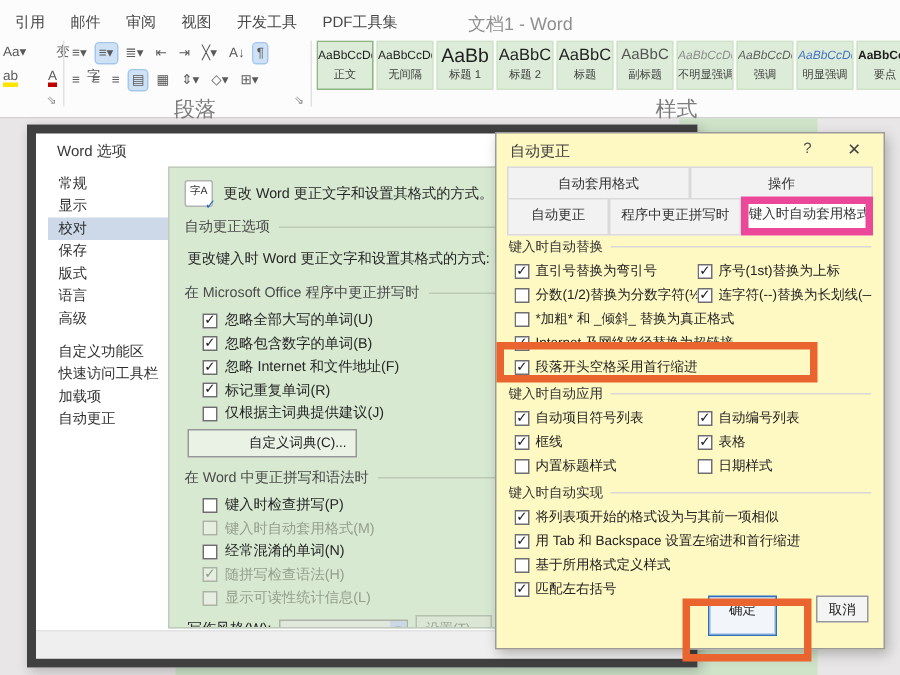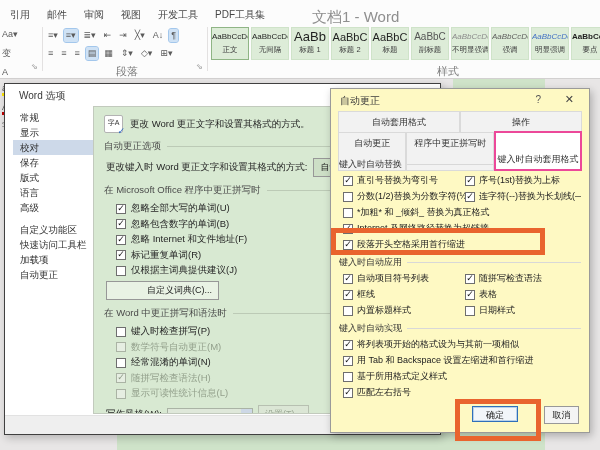--- a/index.html
+++ b/index.html
@@ -2,51 +2,51 @@
 <html><head>
 <meta charset="utf-8">
 <style>
   html,body{margin:0;padding:0;}
   body{width:600px;height:450px;position:relative;overflow:hidden;background:#e8e6e6;
        font-family:"Liberation Sans","DejaVu Sans",sans-serif;color:#222;}
   
   .ribbon{position:absolute;left:0;top:0;width:600px;height:78px;background:#fcfcfc;border-bottom:1px solid #d2d0d0;}
   .tabrow{position:absolute;left:10px;top:8px;display:flex;gap:17px;font-size:10px;color:#474747;}
   .tabrow .rtab{white-space:nowrap;}
-  .wintitle{position:absolute;left:312px;top:8px;font-size:15px;color:#8f8f8f;white-space:nowrap;}
+  .wintitle{position:absolute;left:312px;top:8px;font-size:12px;color:#8f8f8f;white-space:nowrap;}
   .fontfrag{position:absolute;left:2px;top:29px;width:38px;font-size:9px;color:#5a5a5a;}
-  .fontfrag .fr{display:flex;gap:9px;margin-bottom:6px;flex-direction:column;}
+  .fontfrag .fr{display:flex;gap:20px;margin-bottom:6px;}
   .fr .fi{position:relative;line-height:10px;}
   .fi.u-yel::after{content:"";position:absolute;left:0;right:0;bottom:-3px;height:3px;background:#ffe400;}
   .fi.u-red::after{content:"";position:absolute;left:0;right:0;bottom:-3px;height:3px;background:#c00000;}
   .vsep{position:absolute;top:27px;height:44px;border-left:1px solid #e3e1e1;}
   .paragrp{position:absolute;left:46px;top:29px;width:158px;}
   .pline{display:flex;gap:4px;margin-bottom:5px;}
   .ico{font-size:9px;color:#5a5a5a;line-height:11px;padding:1px 2px;border-radius:2px;white-space:nowrap;}
   .ico.sel{background:#cfe2f5;outline:1px solid #a3c7ec;}
-  .grplabel{position:absolute;top:64px;font-size:11px;color:#7c7c7c;text-align:center;}
+  .grplabel{position:absolute;top:64px;font-size:14px;color:#7c7c7c;text-align:center;}
   .launch{position:absolute;top:62px;font-size:8px;color:#909090;}
   .stylesgrp{position:absolute;left:211px;top:27px;width:389px;height:38px;display:flex;gap:2px;overflow:hidden;}
   .chip{min-width:38px;width:38px;height:33px;background:#ddecd8;border:1px solid #cfe3c9;text-align:center;padding-top:3px;box-sizing:border-box;overflow:hidden;}
   .chip .pv{font-size:8px;line-height:12px;color:#1f1f1f;white-space:nowrap;}
   .chip .lb{font-size:7.5px;color:#3d3d3d;margin-top:2px;white-space:nowrap;}
   .chip.sel{border-color:#8fb585;}
   .chip.v-h1 .pv{font-size:13px;}
   .chip.v-h2 .pv{font-size:11px;}
   .chip.v-title .pv{font-size:11px;}
   .chip.v-sub .pv{font-size:10px;color:#555;}
   .chip.v-subtle .pv{font-style:italic;color:#8c8c8c;}
   .chip.v-emph .pv{font-style:italic;color:#5f5f5f;}
   .chip.v-int .pv{font-style:italic;color:#4472c4;}
   .chip.v-strong .pv{font-weight:bold;}
   
   .gstrip-top{position:absolute;left:453px;top:79px;width:92px;height:12px;background:#cfe3c9;z-index:5;}
   .gstrip-bottom{position:absolute;left:117px;top:433px;width:428px;height:17px;background:#cfe3c9;z-index:5;}
   
-  .wopt{position:absolute;left:4px;top:83px;width:435px;height:350px;background:#fff;border:1px solid #404040;
+  .wopt{position:absolute;left:18px;top:83px;width:435px;height:350px;background:#fff;border:6px solid #404040;
         box-shadow:2px 3px 8px rgba(0,0,0,.22);z-index:10;}
   .wopt .wtitle{position:absolute;left:14px;top:5px;font-size:10px;color:#3a3a3a;}
   .wopt .side{position:absolute;left:8px;top:26px;width:80px;bottom:26px;font-size:9.5px;color:#2f2f2f;}
   .side .it{padding:2px 0 2px 7px;line-height:11px;white-space:nowrap;overflow:hidden;}
   .side .it.sel{background:#cdd9e9;}
   .side .it.gap{margin-top:7px;}
   .wopt .panel{position:absolute;left:88px;top:22px;right:6px;bottom:20px;background:#d8e9d2;border:1px solid #c2cabd;
                padding:7px 10px;box-sizing:border-box;overflow:hidden;font-size:9.5px;color:#262626;}
   .panel .hdr{display:flex;align-items:center;gap:7px;margin:1px 0 7px;}
   .hicon{width:17px;height:16px;min-width:17px;background:#fff;border:1px solid #b3b3b3;border-radius:2px;position:relative;
@@ -78,29 +78,29 @@
   .acd .close{position:absolute;right:15px;top:4px;color:#444;font-size:11px;}
   .tabs{position:absolute;left:7px;right:7px;top:22px;}
   .trow{display:flex;}
   .tab{text-align:center;padding:4px 0 3px;background:#f2f2f2;border:1px solid #dadada;color:#333;font-size:9px;
        white-space:nowrap;overflow:hidden;box-sizing:border-box;}
   .trow1 .tab{flex:1;}
   .trow2 .t1{flex:0 0 28%;}
   .trow2 .t2{flex:0 0 36%;}
   .trow2 .t3{flex:0 0 36%;}
   .trow2 .tab{margin-top:-1px;}
-  .tab.sel{background:#fff;border:2px solid #ec4899;position:relative;z-index:2;margin-top:-2px !important;padding-top:20px;}
+  .tab.sel{background:#fff;border:5px solid #ec4899;position:relative;z-index:2;margin-top:-2px !important;padding-top:0;}
   .acbody{position:absolute;left:8px;right:8px;top:64px;bottom:34px;overflow:hidden;}
   .glabel{display:flex;align-items:center;gap:5px;color:#333;margin:5px 0 3px;white-space:nowrap;}
   .glabel .line{flex:1;border-top:1px solid #d8d8d8;}
   .crow{display:flex;margin:3px 0;padding-left:4px;}
   .ccol{display:flex;align-items:center;gap:4px;white-space:nowrap;overflow:hidden;}
   .ccol.c1{width:122px;min-width:122px;}
   .acbtns{position:absolute;right:10px;bottom:8px;display:flex;gap:26px;z-index:2;}
-  .okbtn{background:#f2f6fa;border:1px solid #2f6fba;box-shadow:inset 0 0 0 1px #b9d2ea;font-size:9px;width:46px;height:16px;
+  .okbtn{background:#f2f6fa;border:1px solid #2f6fba;box-shadow:inset 0 0 0 1px #b9d2ea;font-size:9px;width:46px;height:27px;
          text-align:center;line-height:16px;box-sizing:border-box;}
   .cxbtn{background:#f4f4f4;border:1px solid #989898;font-size:9px;width:35px;height:18px;text-align:center;line-height:16px;box-sizing:border-box;}
   
   .hl{position:absolute;border:5px solid #e9642e;box-sizing:border-box;z-index:40;}
   .hl1{left:331px;top:228px;width:214px;height:27px;}
   .hl2{left:455px;top:399px;width:86px;height:42px;}
 </style>
 </head>
 <body>
 
@@ -262,21 +262,21 @@
     <div class="sect">
         <span>在 Word 中更正拼写和语法时</span>
         <span class="line"></span>
       </div>
     <div class="cbrow">
         <span class="cb"></span>
         <span>键入时检查拼写(P)</span>
       </div>
     <div class="cbrow dis">
         <span class="cb dis"></span>
-        <span>数学符号自动更正(M)</span>
+        <span>键入时自动套用格式(M)</span>
       </div>
     <div class="cbrow">
         <span class="cb"></span>
         <span>经常混淆的单词(N)</span>
       </div>
     <div class="cbrow dis">
         <span class="cb dis on"></span>
         <span>随拼写检查语法(H)</span>
       </div>
     <div class="cbrow dis">
@@ -360,21 +360,21 @@
         <span>键入时自动应用</span>
         <span class="line"></span>
       </div>
     <div class="crow">
       <span class="ccol c1">
           <span class="cb on"></span>
           <span>自动项目符号列表</span>
         </span>
       <span class="ccol">
           <span class="cb on"></span>
-          <span>随拼写检查语法</span>
+          <span>自动编号列表</span>
         </span>
     </div>
     <div class="crow">
       <span class="ccol c1">
           <span class="cb on"></span>
           <span>框线</span>
         </span>
       <span class="ccol">
           <span class="cb on"></span>
           <span>表格</span>

